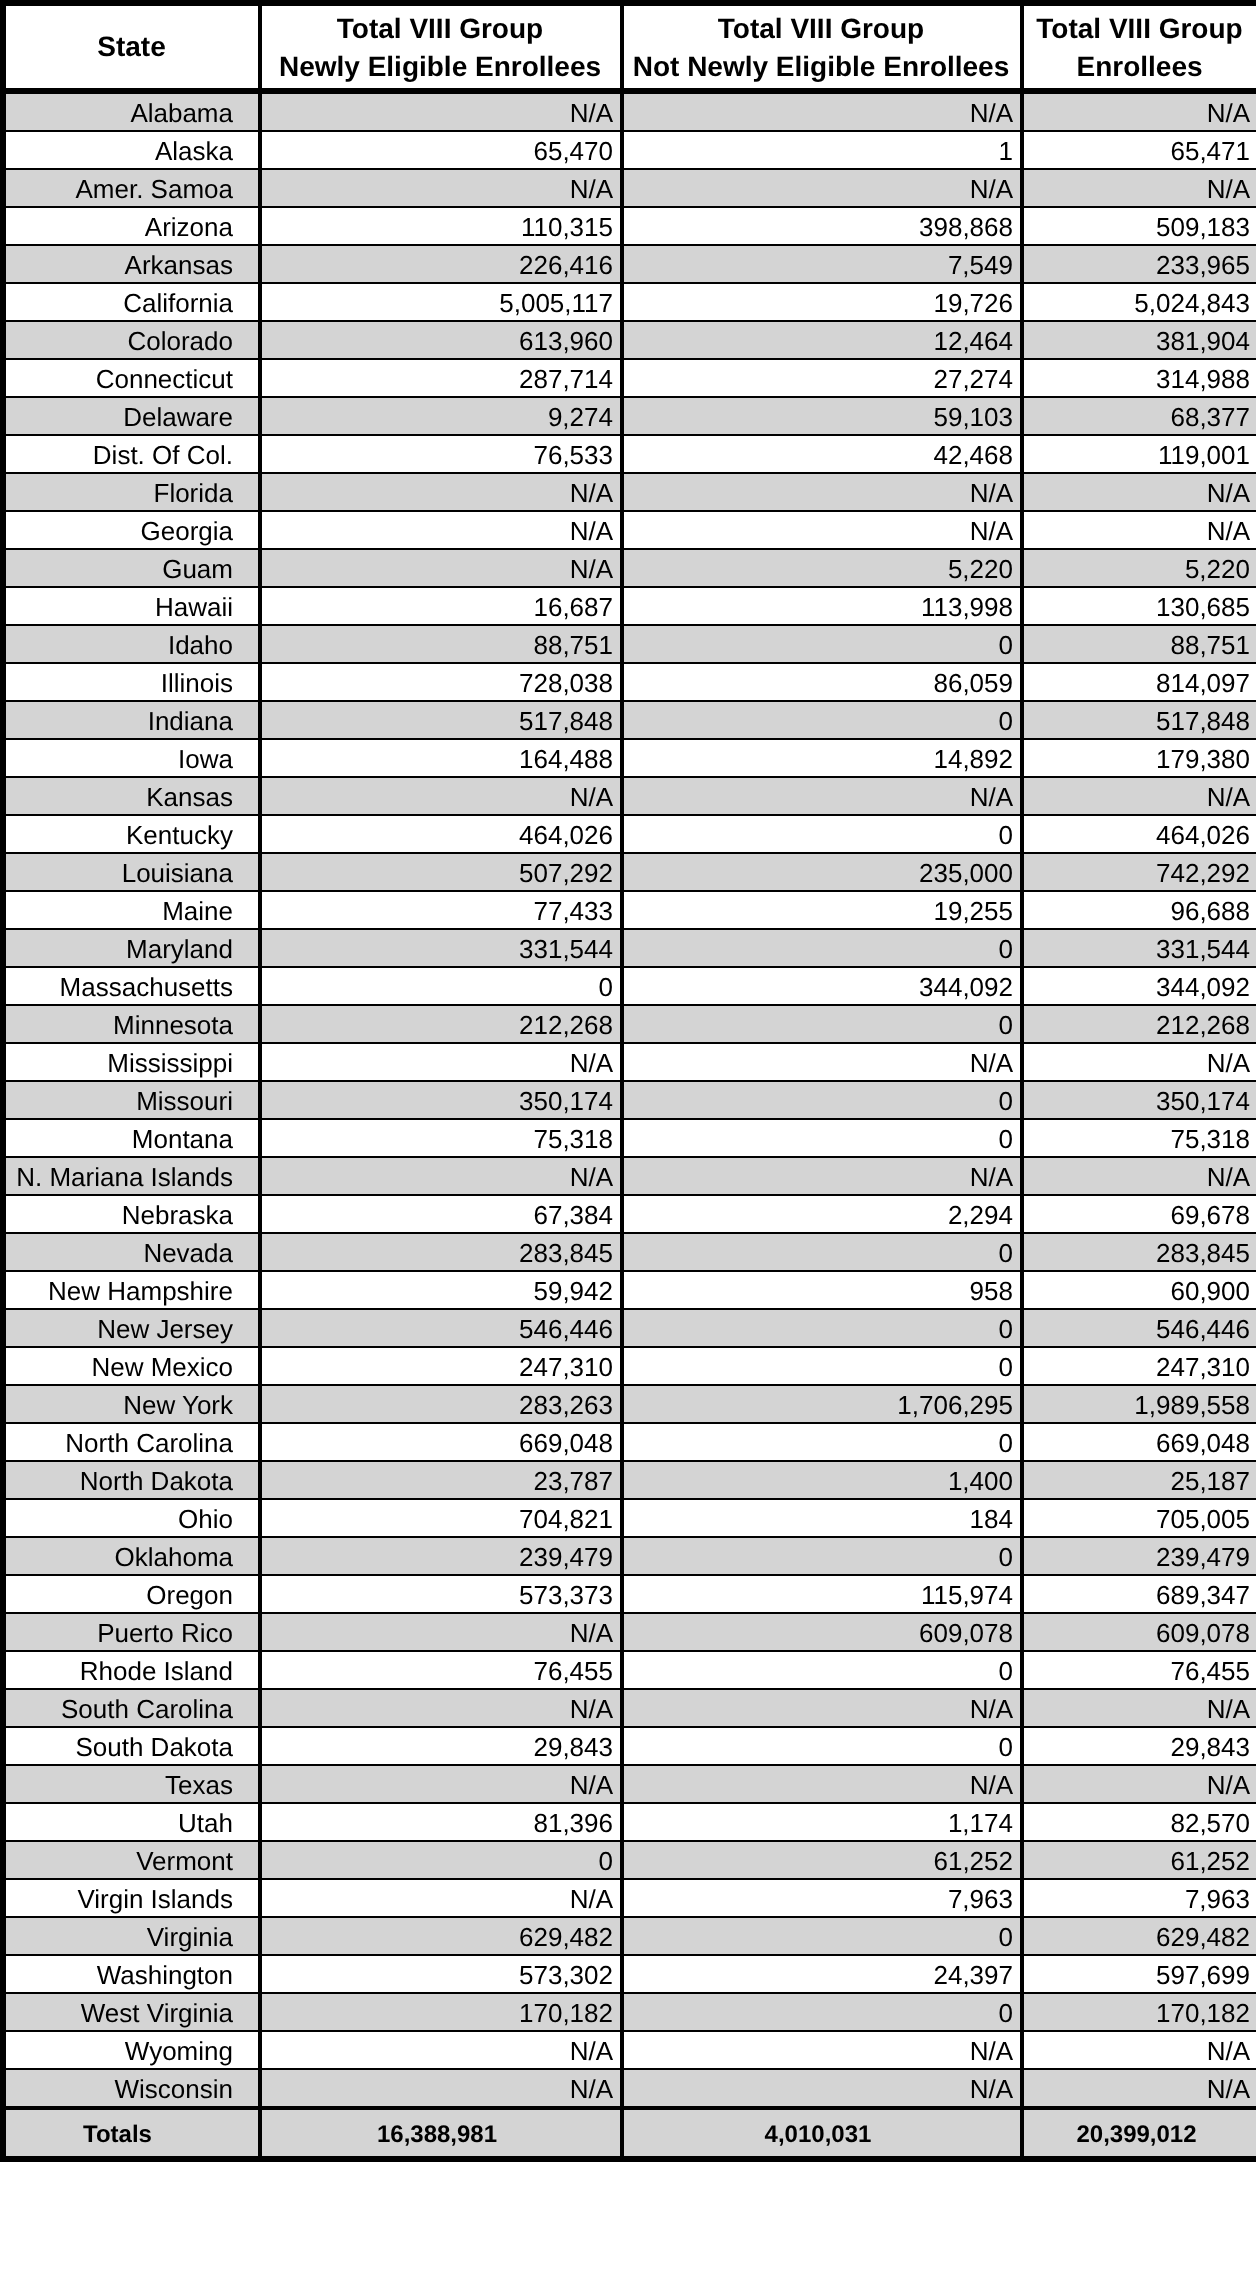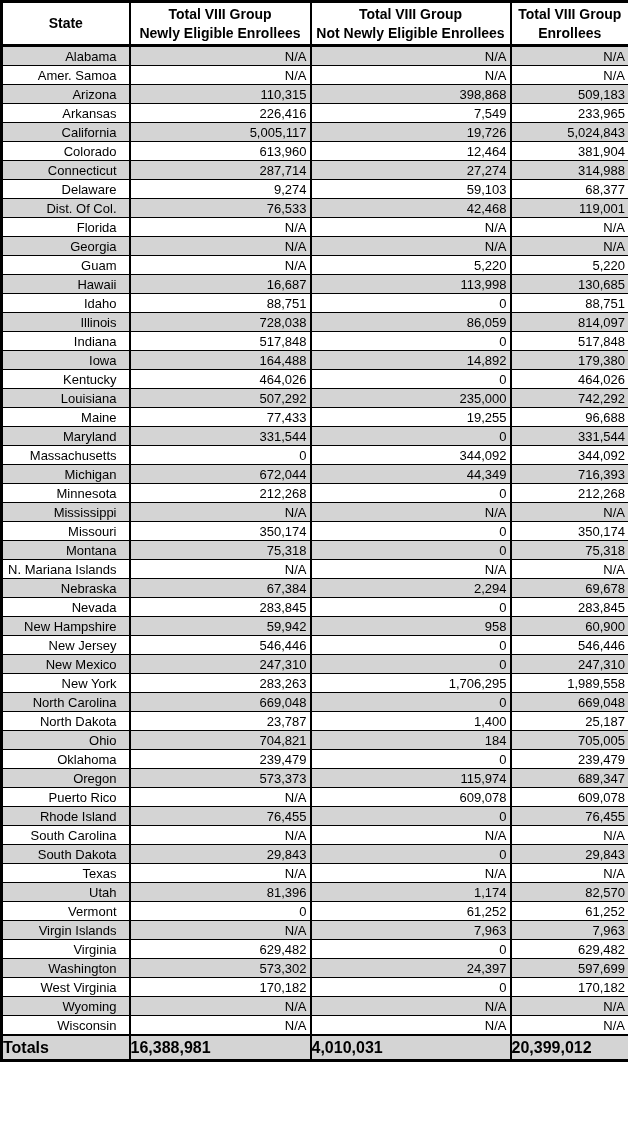--- a/index.html
+++ b/index.html
@@ -44,23 +44,23 @@
     text-align:right;
     vertical-align:middle;
     padding:0 3px 0 0;
   }
   tbody td.state{padding-right:12px;}
   tbody tr:nth-child(odd){background:var(--alt-row);}
   tfoot td{
     height:23px;
     border-top:2px solid var(--border);
     background:var(--alt-row);
-    font-size:16px;
+    font-size:12px;
     font-weight:bold;
-    text-align:left;
+    text-align:center;
     vertical-align:middle;
     padding:0 3px 0 0;
     margin-top:39px;
   }
   tfoot td.totals-label{padding-right:14px;}
   .h2:empty{display:none;}
 </style>
 </head>
 <body>
 
@@ -92,20 +92,26 @@
     </tr>
   </thead>
   <tbody>
       <tr>
         <td class="state">Alabama</td>
         <td class="num">N/A</td>
         <td class="num">N/A</td>
         <td class="num">N/A</td>
       </tr>
       <tr>
+        <td class="state">Alaska</td>
+        <td class="num">65,470</td>
+        <td class="num">1</td>
+        <td class="num">65,471</td>
+      </tr>
+      <tr>
         <td class="state">Amer. Samoa</td>
         <td class="num">N/A</td>
         <td class="num">N/A</td>
         <td class="num">N/A</td>
       </tr>
       <tr>
         <td class="state">Arizona</td>
         <td class="num">110,315</td>
         <td class="num">398,868</td>
         <td class="num">509,183</td>
@@ -188,20 +194,26 @@
         <td class="num">0</td>
         <td class="num">517,848</td>
       </tr>
       <tr>
         <td class="state">Iowa</td>
         <td class="num">164,488</td>
         <td class="num">14,892</td>
         <td class="num">179,380</td>
       </tr>
       <tr>
+        <td class="state">Kansas</td>
+        <td class="num">N/A</td>
+        <td class="num">N/A</td>
+        <td class="num">N/A</td>
+      </tr>
+      <tr>
         <td class="state">Kentucky</td>
         <td class="num">464,026</td>
         <td class="num">0</td>
         <td class="num">464,026</td>
       </tr>
       <tr>
         <td class="state">Louisiana</td>
         <td class="num">507,292</td>
         <td class="num">235,000</td>
         <td class="num">742,292</td>
@@ -216,26 +228,20 @@
         <td class="state">Maryland</td>
         <td class="num">331,544</td>
         <td class="num">0</td>
         <td class="num">331,544</td>
       </tr>
       <tr>
         <td class="state">Massachusetts</td>
         <td class="num">0</td>
         <td class="num">344,092</td>
         <td class="num">344,092</td>
-      </tr>
-      <tr>
-        <td class="state">Michigan</td>
-        <td class="num">672,044</td>
-        <td class="num">44,349</td>
-        <td class="num">716,393</td>
       </tr>
       <tr>
         <td class="state">Minnesota</td>
         <td class="num">212,268</td>
         <td class="num">0</td>
         <td class="num">212,268</td>
       </tr>
       <tr>
         <td class="state">Mississippi</td>
         <td class="num">N/A</td>

